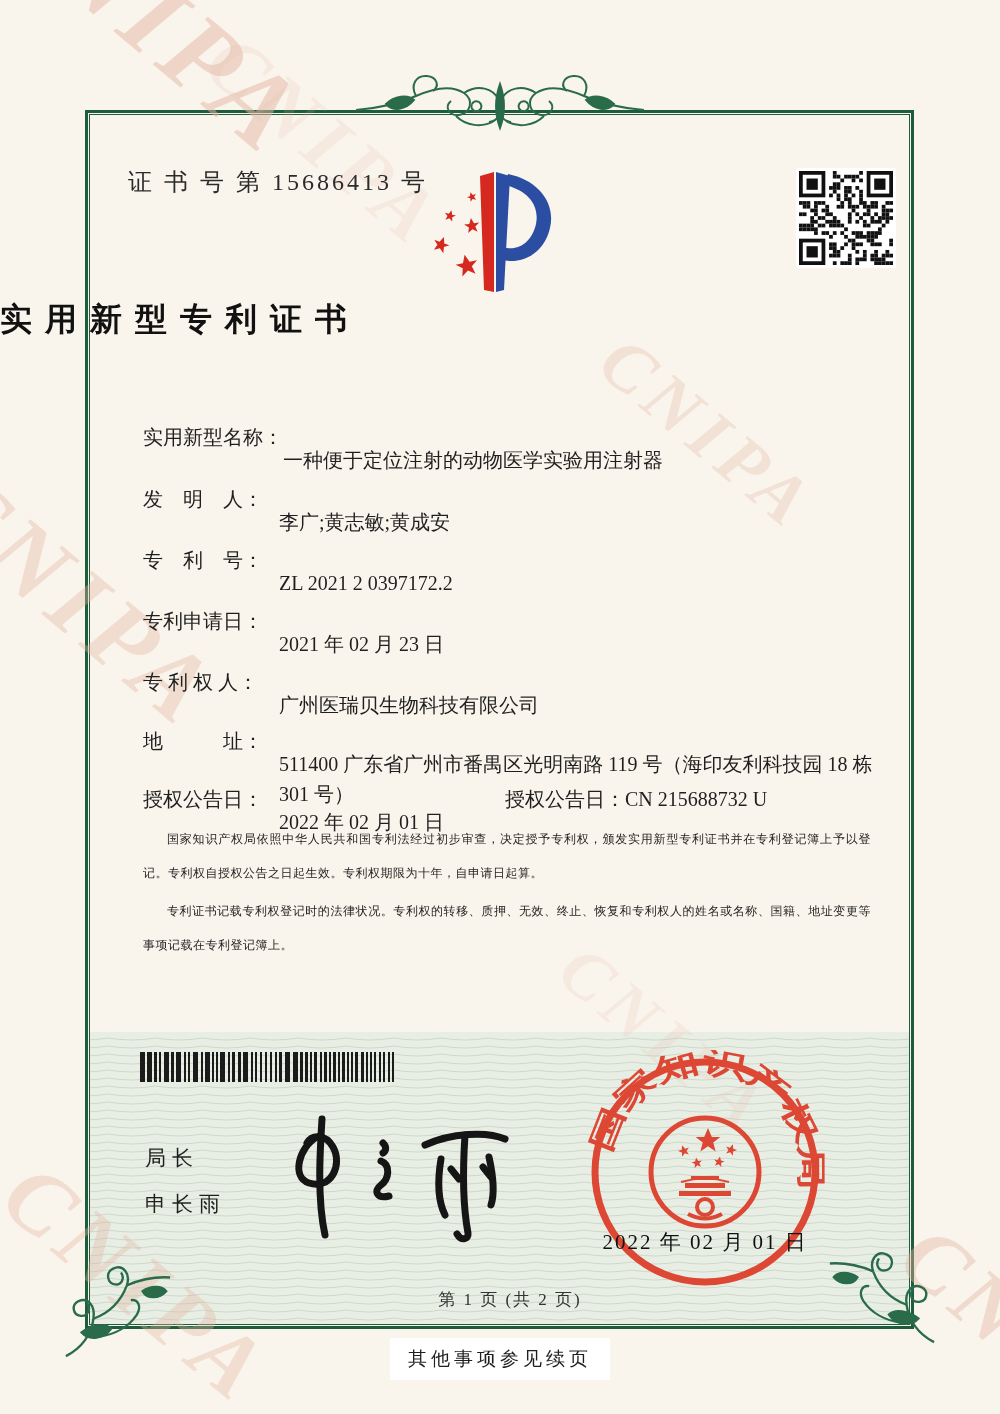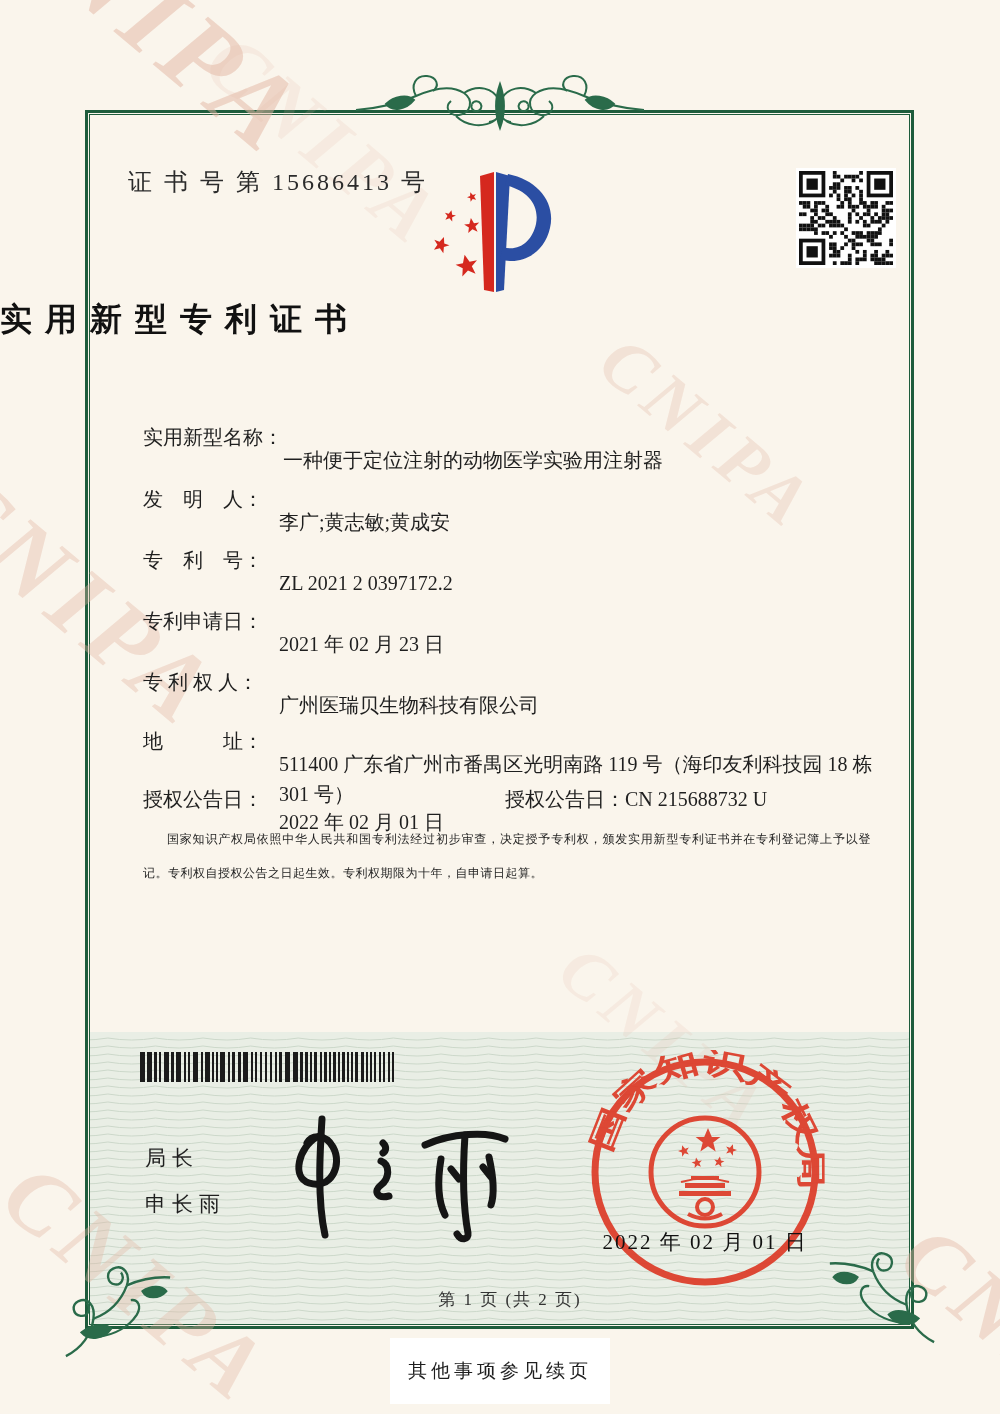--- a/index.html
+++ b/index.html
@@ -45,21 +45,21 @@
   .barcode svg{display:block;width:100%;height:100%;}
   .officer{position:absolute;left:145px;top:1144px;z-index:2;font-size:21px;letter-spacing:6px;}
   .officer div{margin-bottom:18px;}
   .sig{position:absolute;left:265px;top:1103px;width:290px;height:152px;z-index:3;}
   .seal{position:absolute;left:585px;top:1050px;width:240px;height:244px;z-index:3;opacity:0.92;}
   .seal-date{position:absolute;left:585px;top:1228px;width:240px;text-align:center;font-size:21px;
              letter-spacing:2px;color:#111;z-index:4;}
   .page-info{position:absolute;left:0;right:0;top:1288px;text-align:center;font-size:17px;
              letter-spacing:2px;color:#333;z-index:2;padding-left:20px;}
   .footer-note{position:absolute;left:0;right:0;top:1338px;text-align:center;z-index:2;}
-  .footer-note span{display:inline-block;background:#fff;padding:20px 18px;font-size:19px;letter-spacing:4px;}
+  .footer-note span{display:inline-block;background:#fff;padding:8px 18px;font-size:19px;letter-spacing:4px;}
 </style>
 </head>
 <body>
 
 <div class="page">
 
   <div class="wm" style="left:-35px;top:-50px;font-size:110px;opacity:.50;">CNIPA</div>
   <div class="wm" style="left:185px;top:95px;font-size:80px;opacity:.16;">CNIPA</div>
   <div class="wm" style="left:580px;top:392px;font-size:72px;opacity:.30;">CNIPA</div>
   <div class="wm" style="left:-95px;top:540px;font-size:100px;opacity:.38;">CNIPA</div>
@@ -415,20 +415,21 @@
       </div>
     <div class="frow grant-row">
       <span class="flabel">授权公告日：</span>
       <span class="fvalue">2022 年 02 月 01 日</span>
       <span class="grant-no"><span>授权公告日：</span><span>CN 215688732 U</span></span>
     </div>
   </div>
 
   <div class="paras">
     <p>国家知识产权局依照中华人民共和国专利法经过初步审查，决定授予专利权，颁发实用新型专利证书并在专利登记簿上予以登记。专利权自授权公告之日起生效。专利权期限为十年，自申请日起算。</p>
+    <p>专利证书记载专利权登记时的法律状况。专利权的转移、质押、无效、终止、恢复和专利权人的姓名或名称、国籍、地址变更等事项记载在专利登记簿上。</p>
   </div>
 
   <div class="barcode">
     <svg id="barcode-svg" viewBox="0 0 262 30" preserveAspectRatio="none">
         <g fill="#1b1b1b">
           <rect x="0" y="0" width="5" height="30"></rect>
           <rect x="7" y="0" width="5" height="30"></rect>
           <rect x="14" y="0" width="3" height="30"></rect>
           <rect x="19" y="0" width="2" height="30"></rect>
           <rect x="24" y="0" width="5" height="30"></rect>

